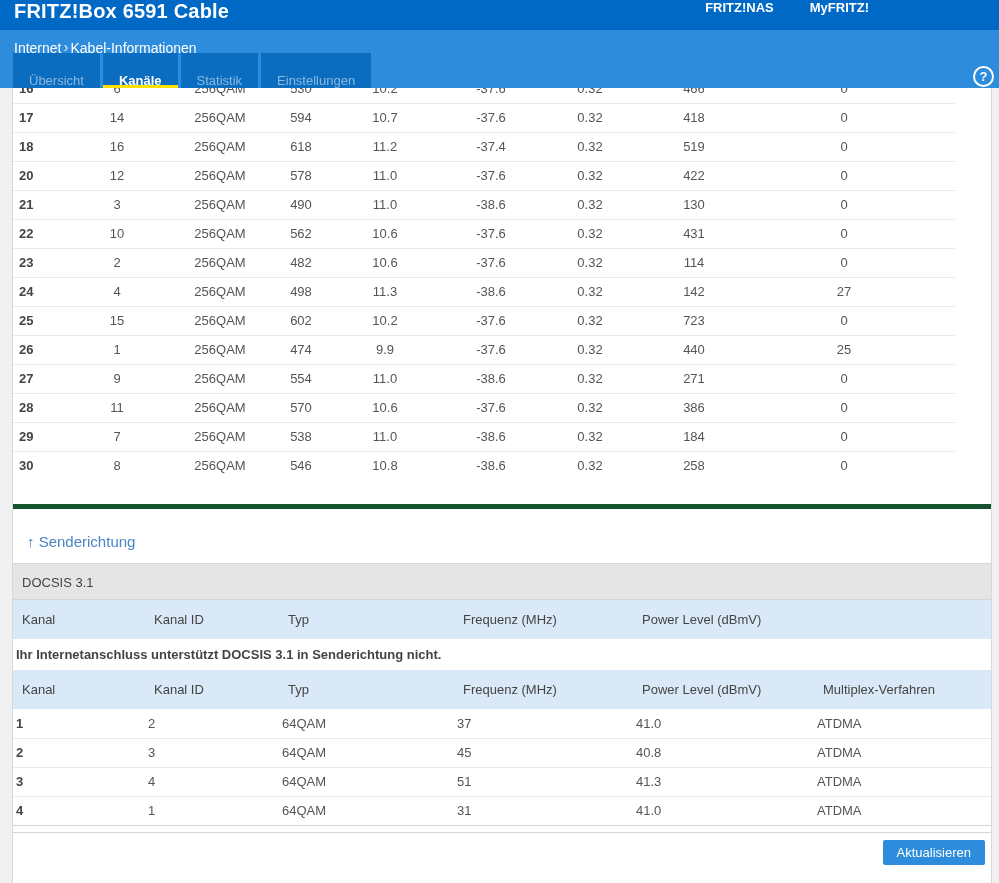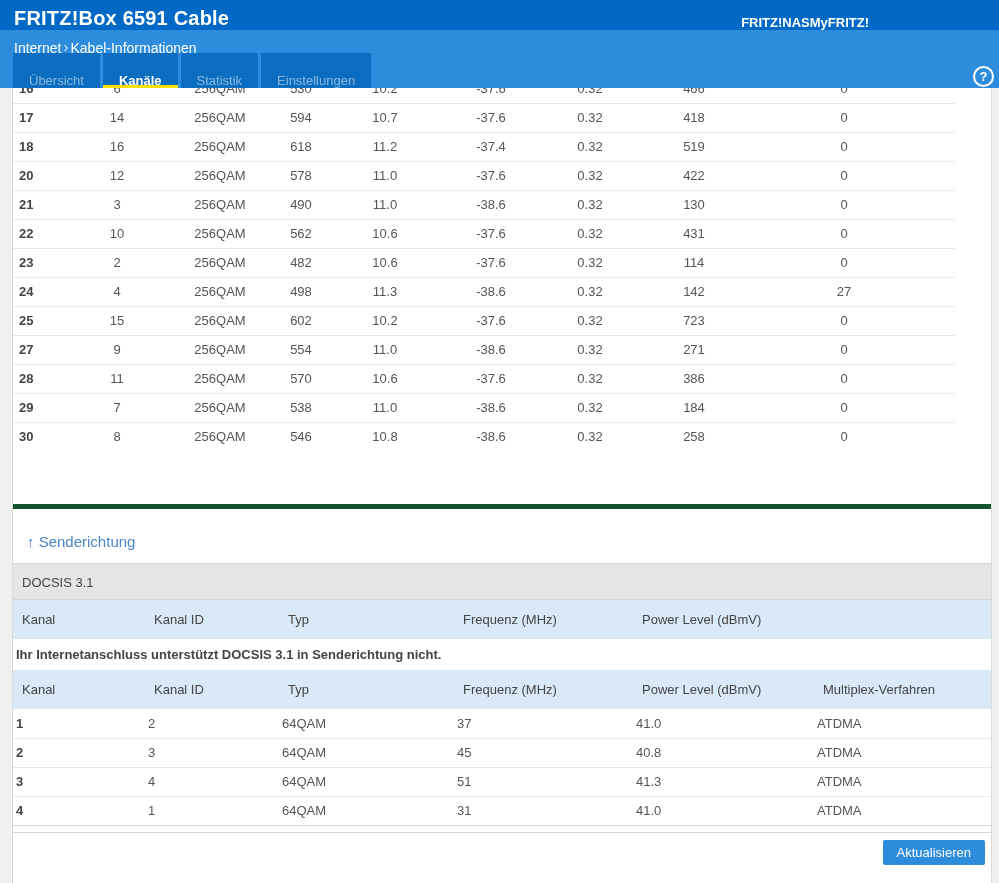--- a/index.html
+++ b/index.html
@@ -1,22 +1,22 @@
 <!DOCTYPE html>
 <html><head>
 <meta charset="utf-8">
 <style>
   * { margin:0; padding:0; box-sizing:border-box; }
   html,body { width:999px; height:883px; overflow:hidden;
     font-family:"Liberation Sans", sans-serif; background:#f0f0f0; }
 
   
-  .hdr-top { height:30px; background:#0069c5; display:flex; align-items:flex-end; }
+  .hdr-top { height:30px; background:#0069c5; display:flex; align-items:flex-start; }
   .hdr-title { color:#fff; font-size:20px; font-weight:bold; padding-left:14px; letter-spacing:.2px; }
-  .hdr-links { margin-left:auto; margin-right:130px; display:flex; }
+  .hdr-links { margin-left:auto; margin-right:130px; display:flex; gap:36px; }
   .hdr-link { color:#fff; font-size:13px; font-weight:bold; cursor:pointer; }
 
   
   .hdr-sub { height:58px; background:#2d8cdb; position:relative; }
   .breadcrumb { position:absolute; top:9px; left:14px; color:#fff; font-size:14px;
     display:flex; align-items:center; gap:2px; }
   .crumb { cursor:pointer; }
   .crumb-sep { font-size:15px; opacity:.85; position:relative; top:-1px; }
   .help-btn { position:absolute; top:36px; right:5px; width:21px; height:21px;
     border:2px solid #fff; border-radius:50%; color:#fff; font-size:13px; font-weight:bold;
@@ -196,20 +196,31 @@
           <tr>
             <td>25</td>
             <td>15</td>
             <td>256QAM</td>
             <td>602</td>
             <td>10.2</td>
             <td>-37.6</td>
             <td>0.32</td>
             <td>723</td>
             <td>0</td>
+          </tr>
+          <tr>
+            <td>26</td>
+            <td>1</td>
+            <td>256QAM</td>
+            <td>474</td>
+            <td>9.9</td>
+            <td>-37.6</td>
+            <td>0.32</td>
+            <td>440</td>
+            <td>25</td>
           </tr>
           <tr>
             <td>27</td>
             <td>9</td>
             <td>256QAM</td>
             <td>554</td>
             <td>11.0</td>
             <td>-38.6</td>
             <td>0.32</td>
             <td>271</td>

